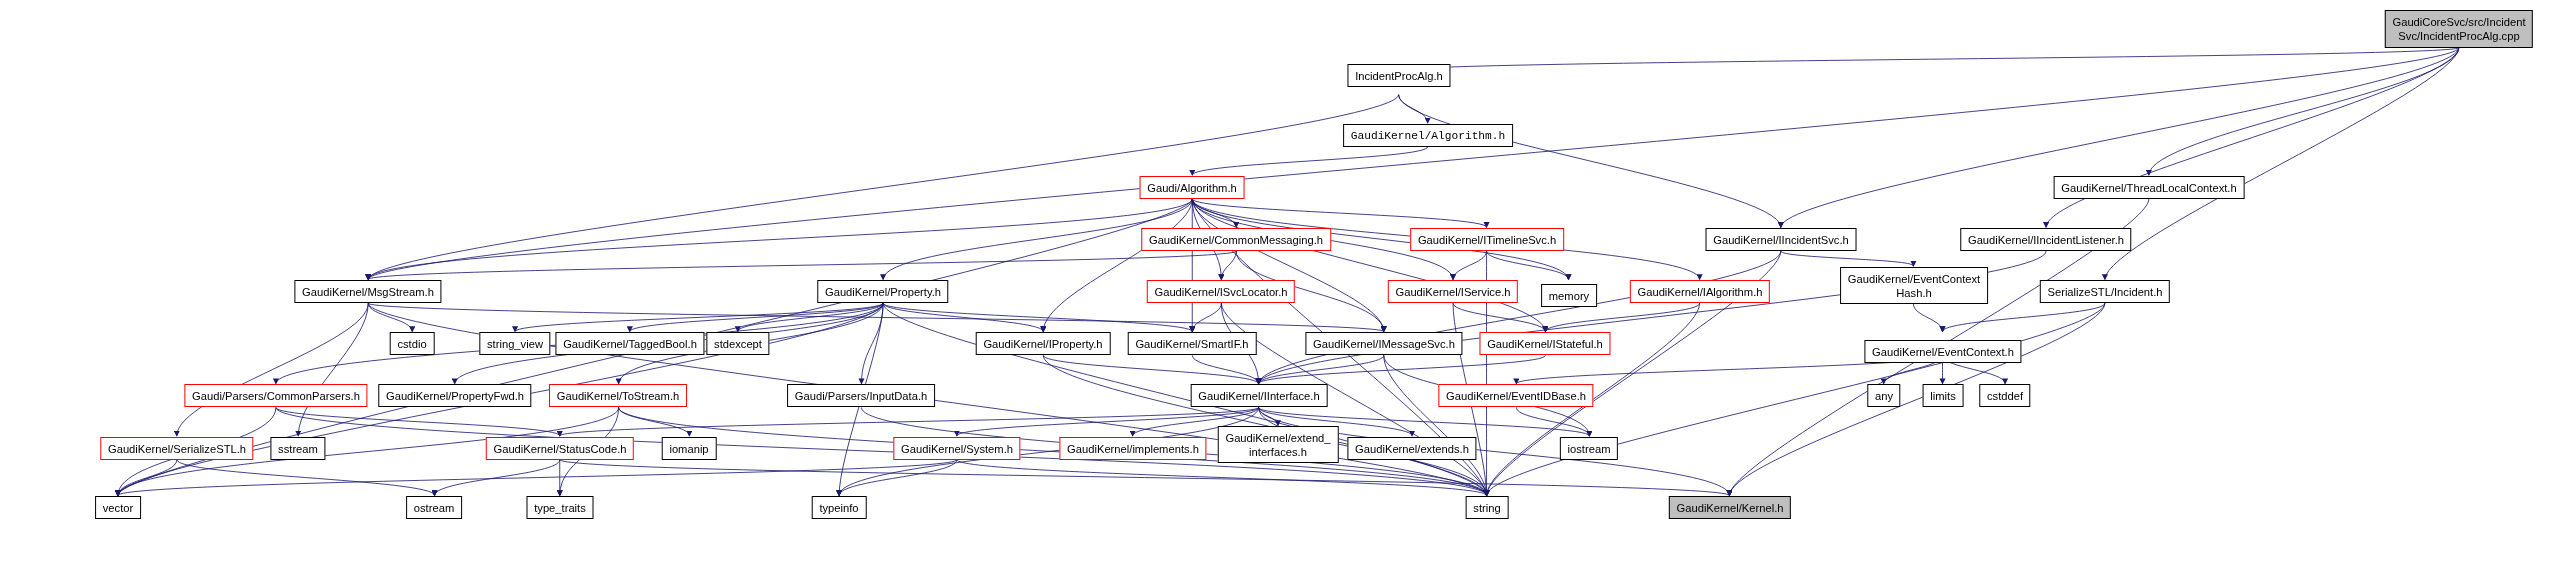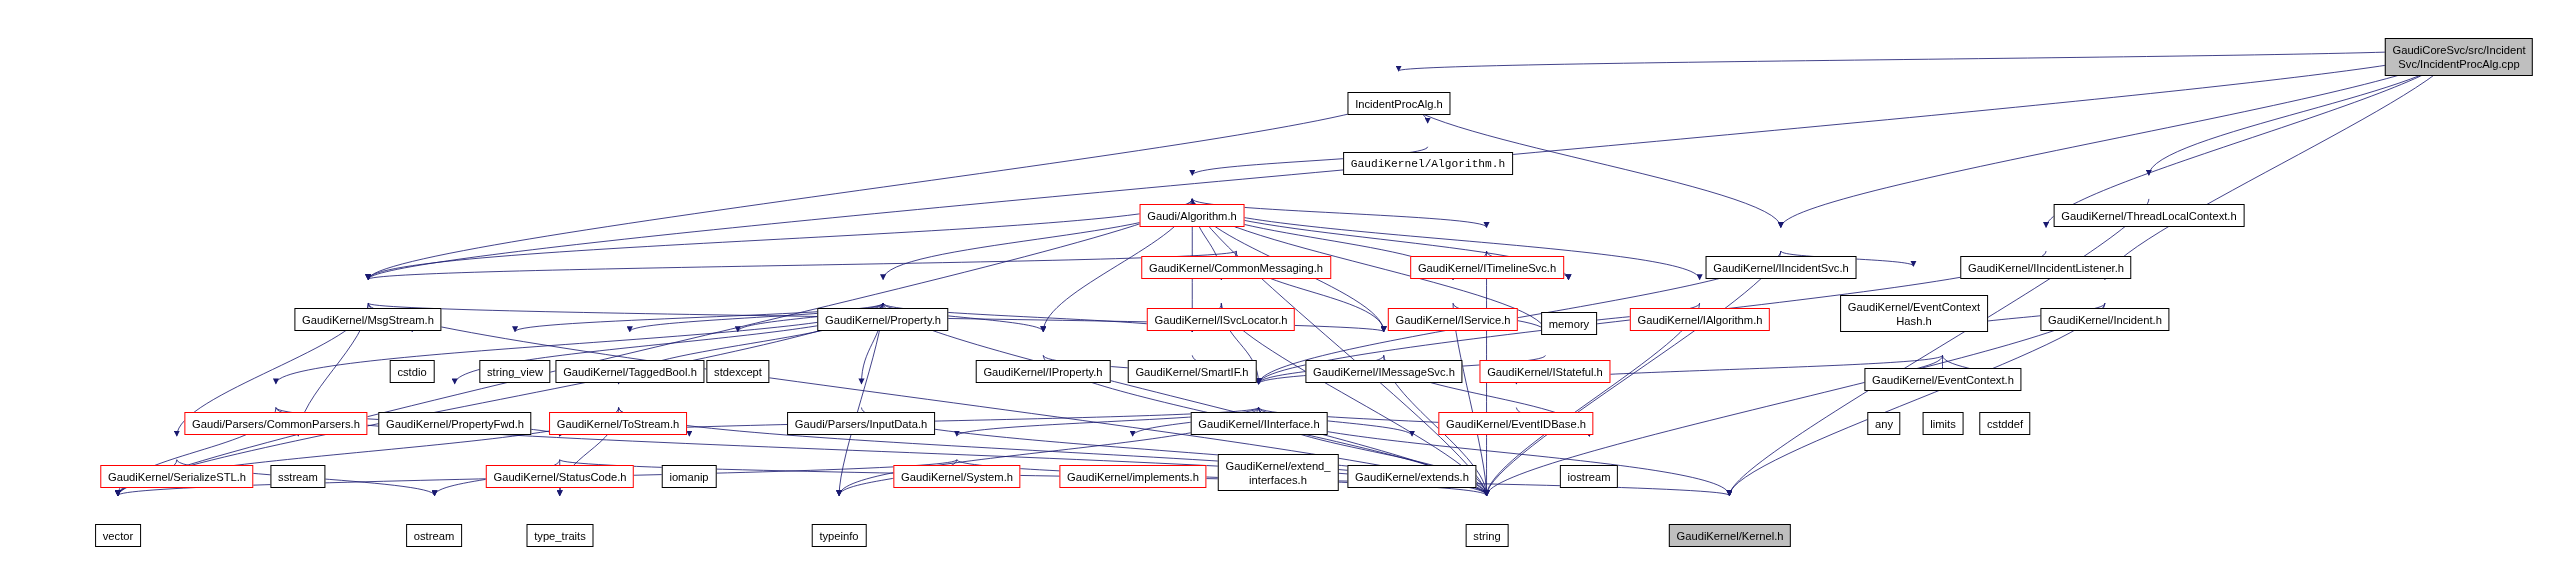--- a/index.html
+++ b/index.html
@@ -14,21 +14,20 @@
     box-sizing: border-box;
     background: #ffffff;
     border: 0.7px solid #000000;
     padding: 3.7px 6.7px;
     font: 11.2px/1.25 "Liberation Sans", "DejaVu Sans", sans-serif;
     color: #000000;
     text-align: center;
     white-space: nowrap;
     z-index: 2;
     cursor: pointer;
-    margin-top: 28px;
   }
   .node.red  { border-color: #ff0000; }
   .node.root { background: #bfbfbf; }
   .node.gray { background: #bfbfbf; }
   svg.edges { position: absolute; left: 0; top: 0; z-index: 1; }
   path.edge { fill: none; stroke-width: 1.1px; }
 </style>
 </head>
 <body>
 
@@ -184,21 +183,21 @@
       <div>memory</div>
     </div>
     <div class="node red" style="left: 1700px; top: 280px;">
       <div>GaudiKernel/IAlgorithm.h</div>
     </div>
     <div class="node" style="left: 1914px; top: 267px;">
       <div>GaudiKernel/EventContext</div>
       <div>Hash.h</div>
     </div>
     <div class="node" style="left: 2105px; top: 280px;">
-      <div>GaudiKernel/Incident.h</div>
+      <div>SerializeSTL/Incident.h</div>
     </div>
     <div class="node" style="left: 412px; top: 332px; text-align: center;">
       <div>cstdio</div>
     </div>
     <div class="node" style="left: 515px; top: 332px;">
       <div>string_view</div>
     </div>
     <div class="node" style="left: 630px; top: 332px;">
       <div>GaudiKernel/TaggedBool.h</div>
     </div>

